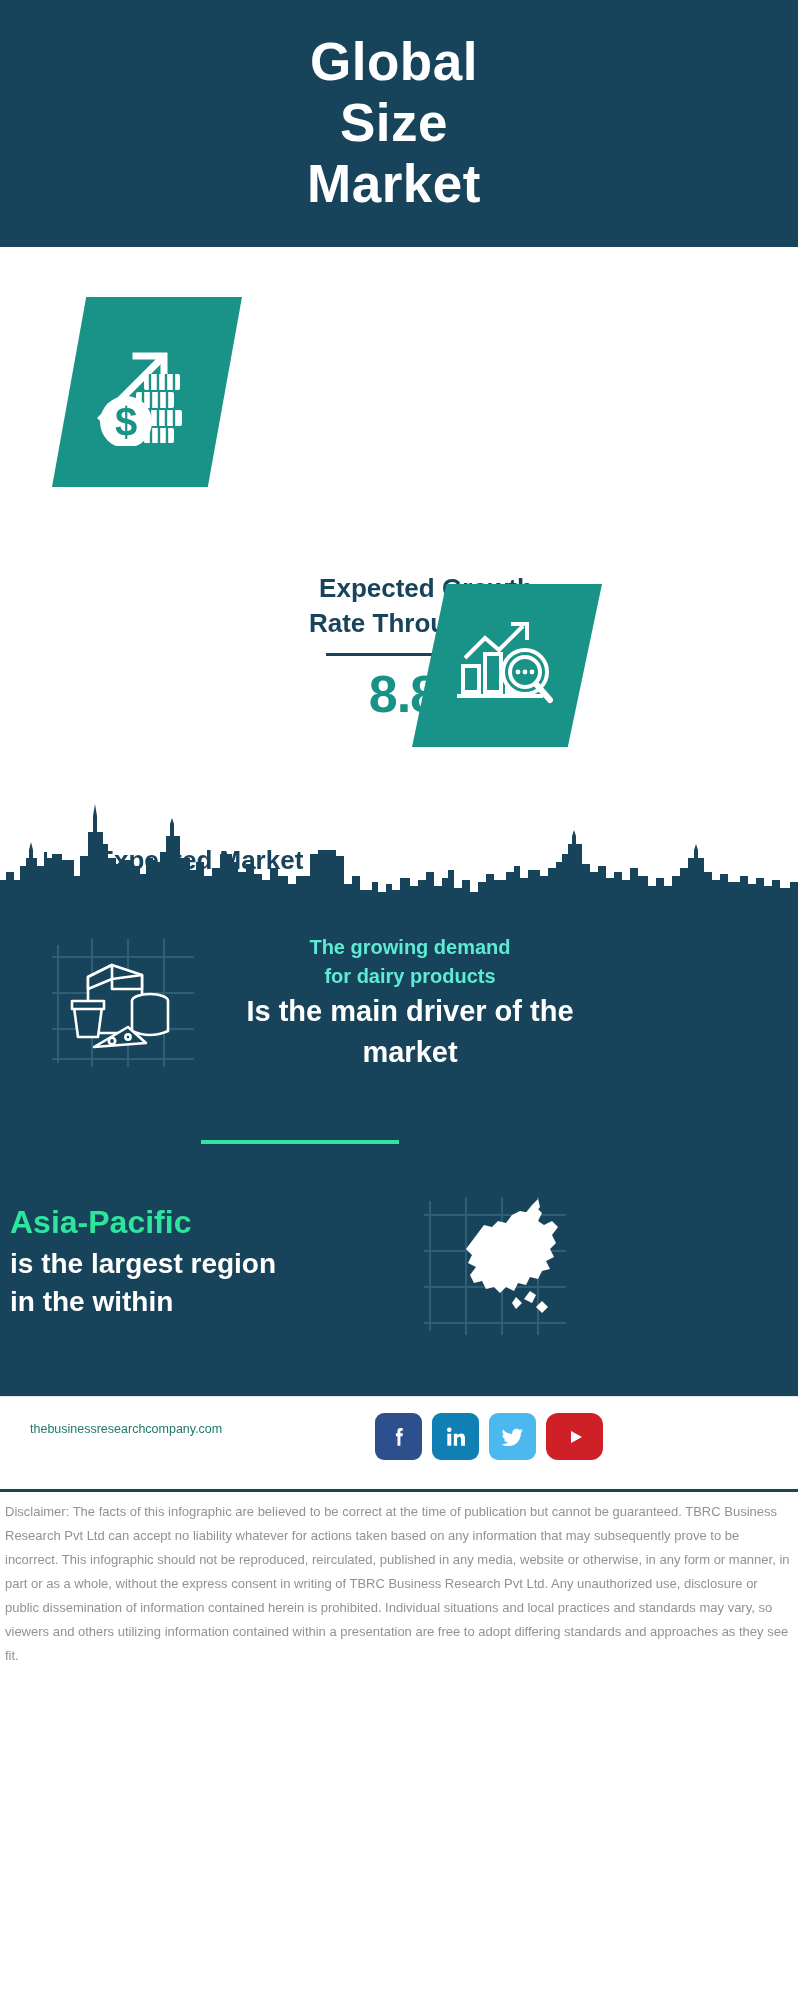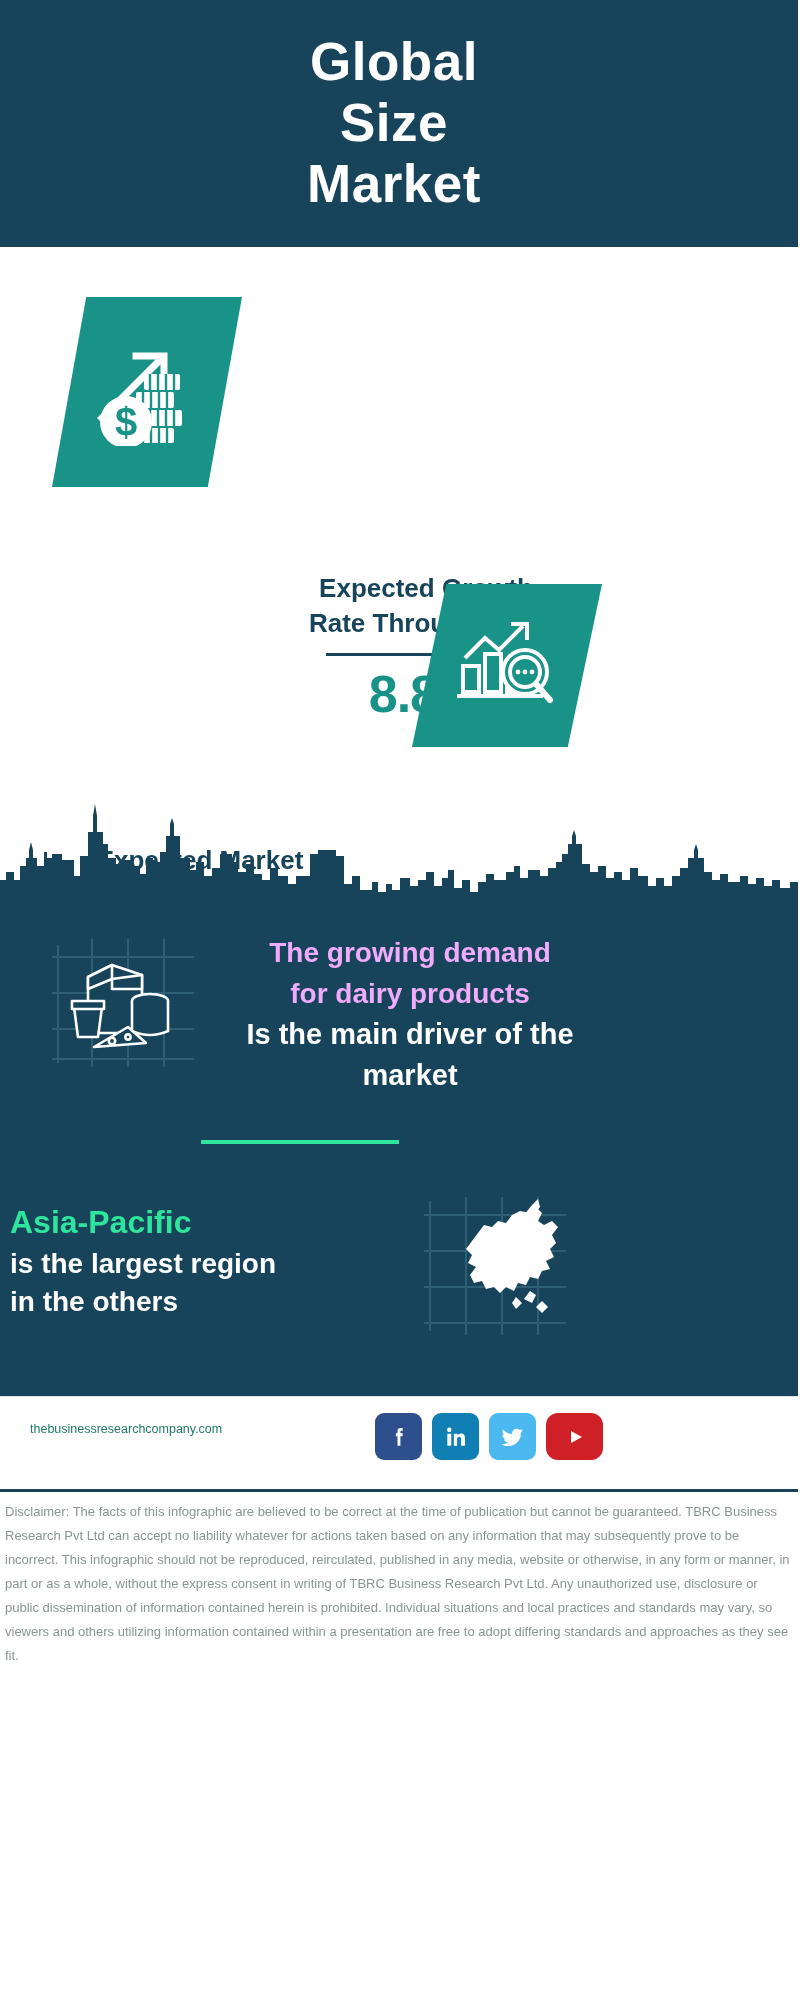--- a/index.html
+++ b/index.html
@@ -75,21 +75,21 @@
 
   .grid-icon{
     position:absolute;
   }
   .grid-icon svg{display:block;}
 
   .driver-text{
     position:absolute;left:214px;top:30px;width:392px;text-align:center;
   }
   .t-green{
-    color:#f0abfc;font-size:28px;font-weight:bold;line-height:1.45;
+    color:#5eead4;font-size:20px;font-weight:bold;line-height:1.45;
   }
   .t-white{
     color:#ffffff;font-size:29px;font-weight:bold;line-height:1.4;
   }
 
   .green-divider{
     position:absolute;left:201px;top:237px;width:198px;height:4px;background:#2ee59d;
   }
 
   .region-text{
@@ -267,21 +267,21 @@
           <div>market</div>
         </div>
       </div>
 
       <div class="green-divider"></div>
 
       <div class="region-text">
         <div class="region-title">Asia-Pacific</div>
         <div class="region-sub">
           <div>is the largest region</div>
-          <div>in the others</div>
+          <div>in the within</div>
         </div>
       </div>
 
       <div class="grid-icon" style="left:420px;top:288px;">
         <svg width="150" height="148" viewBox="0 0 150 148">
           <g stroke="#2f5f74" stroke-width="2" fill="none">
             <line x1="10" y1="10" x2="10" y2="140"></line>
             <line x1="46" y1="6" x2="46" y2="144"></line>
             <line x1="82" y1="6" x2="82" y2="144"></line>
             <line x1="118" y1="6" x2="118" y2="144"></line>

